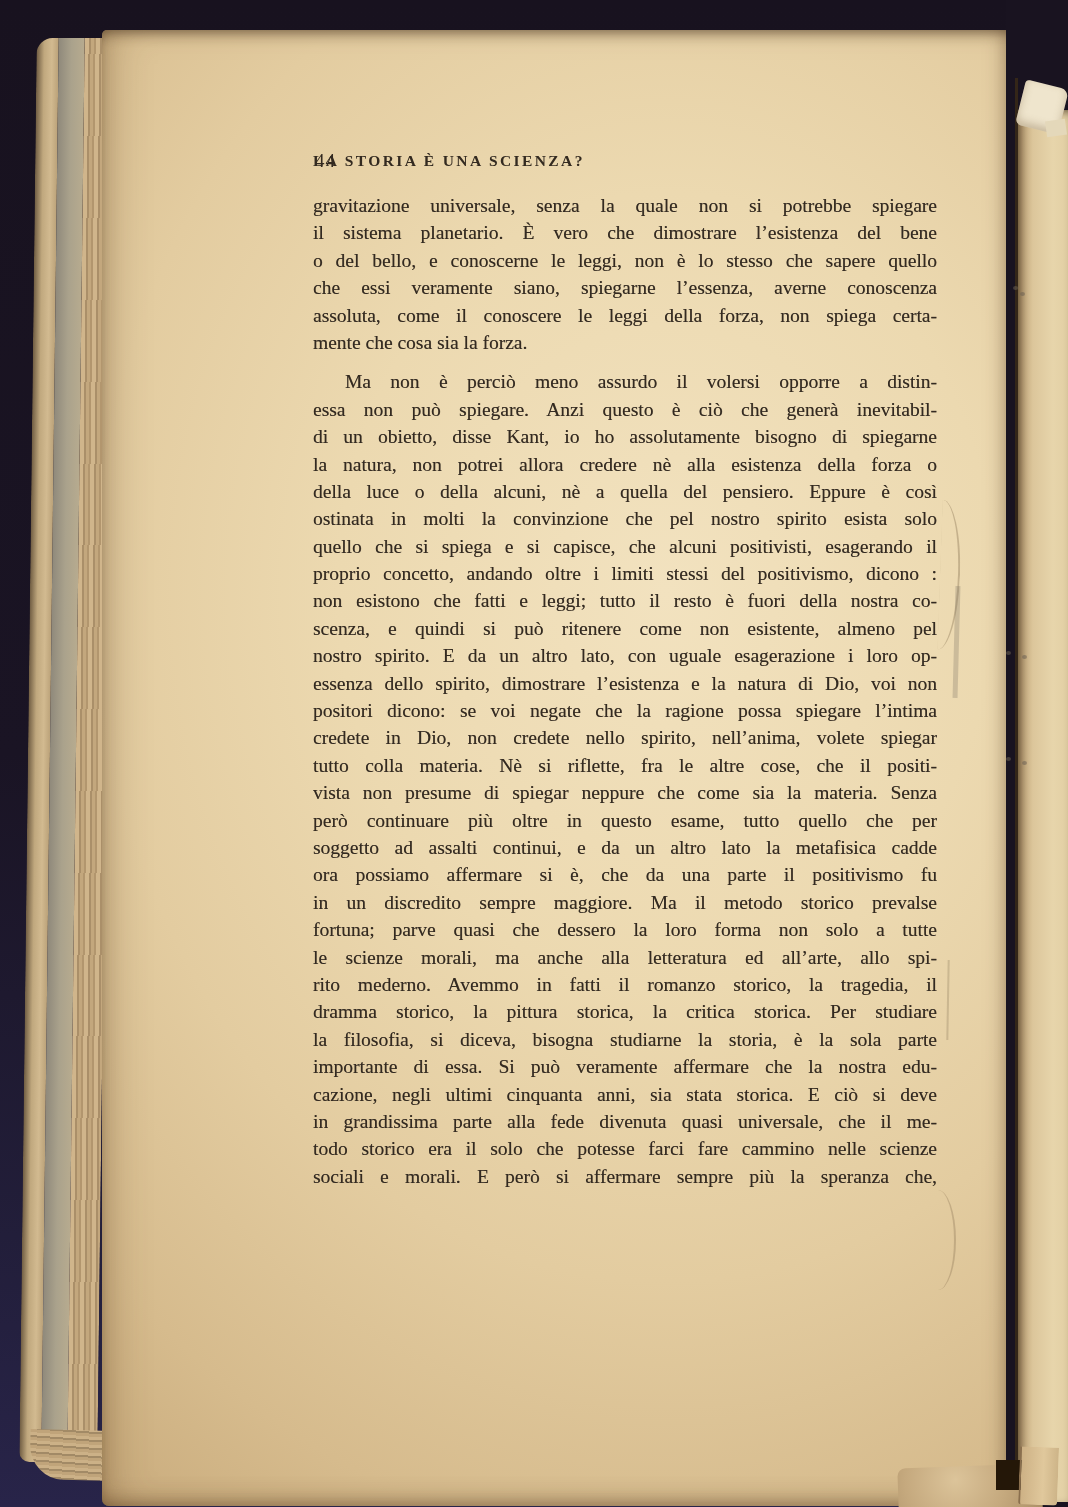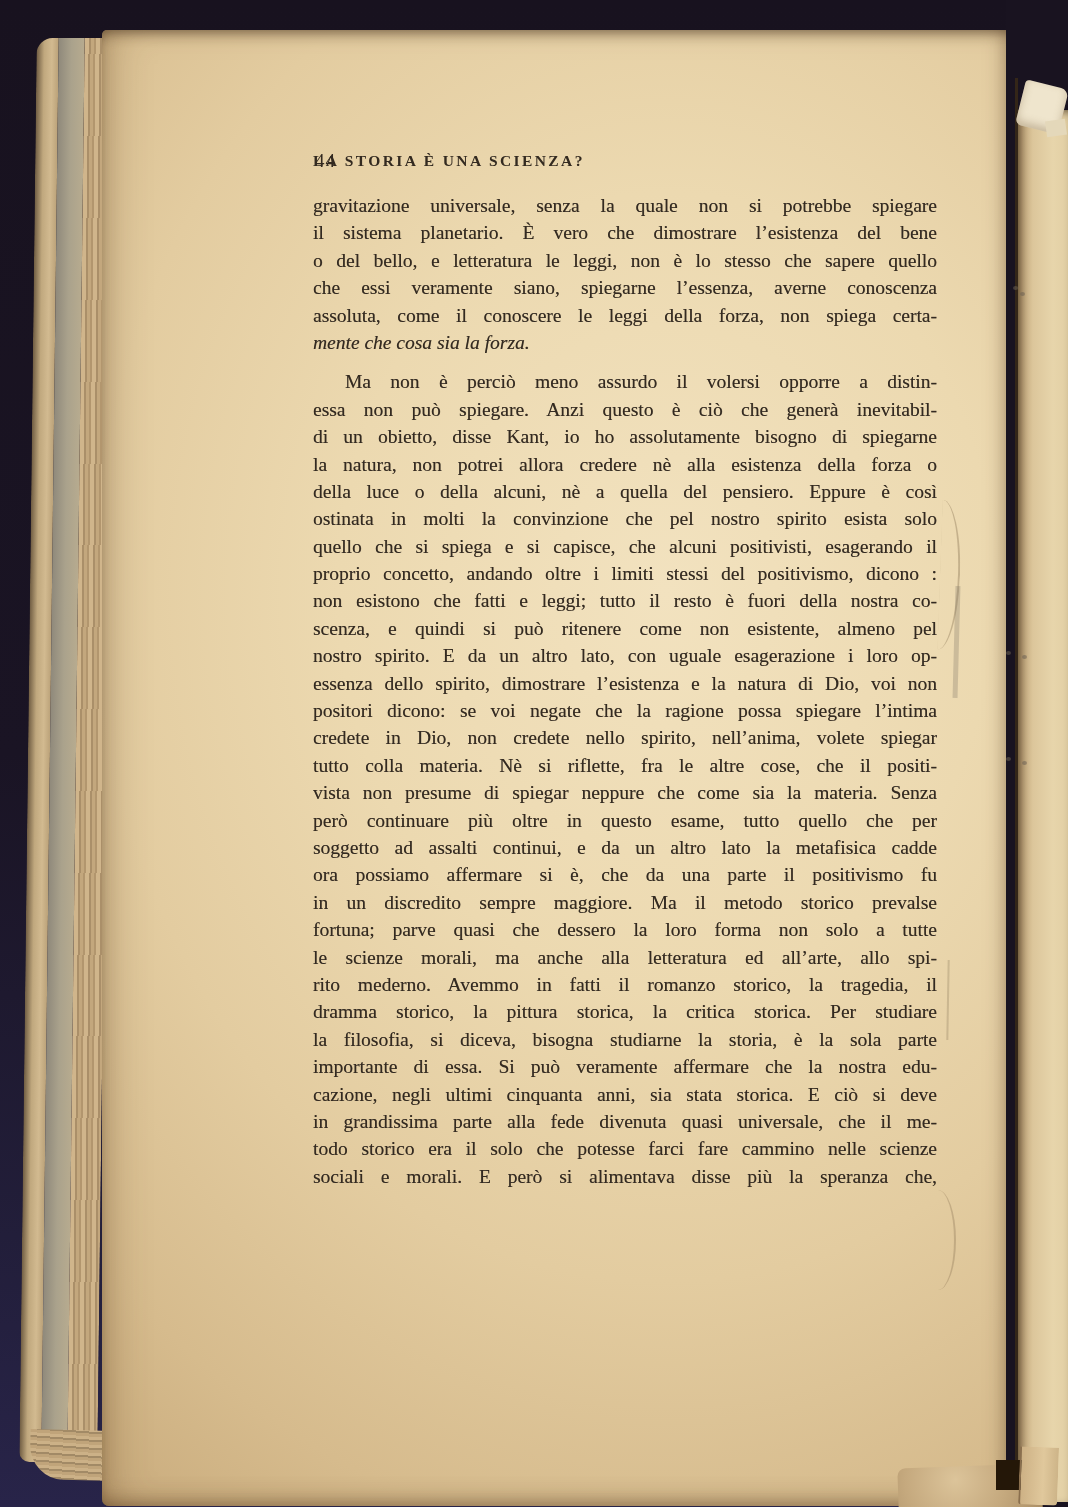--- a/index.html
+++ b/index.html
@@ -29,21 +29,21 @@
                inset 22px 0 44px -18px rgba(95,62,30,.38),
                inset 0 -12px 24px -12px rgba(80,50,25,.5);}
   .page-header{position:absolute;left:211px;top:118px;width:624px;height:30px;color:#332a20;}
   .pagenum{position:absolute;left:2px;top:2px;font-size:19px;letter-spacing:1px;}
   .running-title{position:absolute;left:0;right:0;top:4px;text-align:left;
     font-size:15.5px;font-weight:700;letter-spacing:2.4px;}
   .text-block{position:absolute;left:211px;top:162px;width:624px;color:#332a21;
     font-size:19.5px;text-shadow:0.2px 0.2px 0 rgba(51,42,32,.5);}
   .tl{text-align:justify;text-align-last:justify;line-height:27.4px;height:27.4px;overflow:hidden;}
   .tl.ind{text-indent:32px;margin-top:12px;}
-  .tl.last{text-align-last:left;font-style:italic;}
+  .tl.last{text-align-last:left;}
   
   .markA{position:absolute;left:838px;top:470px;width:18px;height:150px;
     border-right:2px solid rgba(115,95,65,.33);border-radius:0 100% 100% 0/0 50% 50% 0;transform:rotate(2deg);}
   .markB{position:absolute;left:852px;top:556px;width:5px;height:112px;
     background:rgba(125,115,100,.30);filter:blur(.6px);transform:rotate(1.5deg);}
   .markC{position:absolute;left:836px;top:1160px;width:16px;height:100px;
     border-right:2px solid rgba(115,95,65,.28);border-radius:0 100% 100% 0/0 50% 50% 0;}
   .markD{position:absolute;left:845px;top:930px;width:2px;height:80px;
     background:rgba(115,98,72,.25);transform:rotate(1deg);}
   
@@ -81,21 +81,21 @@
   <div class="stack-bottom"></div>
 
   <div class="page">
     <div class="page-header">
       <span class="pagenum">44</span>
       <span class="running-title">LA STORIA È UNA SCIENZA?</span>
     </div>
     <div class="text-block">
         <div class="tl">gravitazione universale, senza la quale non si potrebbe spiegare</div>
         <div class="tl">il sistema planetario. È vero che dimostrare l’esistenza del bene</div>
-        <div class="tl">o del bello, e letteratura le leggi, non è lo stesso che sapere quello</div>
+        <div class="tl">o del bello, e conoscerne le leggi, non è lo stesso che sapere quello</div>
         <div class="tl">che essi veramente siano, spiegarne l’essenza, averne conoscenza</div>
         <div class="tl">assoluta, come il conoscere le leggi della forza, non spiega certa-</div>
         <div class="tl last">mente che cosa sia la forza.</div>
         <div class="tl ind">Ma non è perciò meno assurdo il volersi opporre a distin-</div>
         <div class="tl">essa non può spiegare. Anzi questo è ciò che generà inevitabil-</div>
         <div class="tl">di un obietto, disse Kant, io ho assolutamente bisogno di spiegarne</div>
         <div class="tl">la natura, non potrei allora credere nè alla esistenza della forza o</div>
         <div class="tl">della luce o della alcuni, nè a quella del pensiero. Eppure è così</div>
         <div class="tl">ostinata in molti la convinzione che pel nostro spirito esista solo</div>
         <div class="tl">quello che si spiega e si capisce, che alcuni positivisti, esagerando il</div>
@@ -114,21 +114,21 @@
         <div class="tl">in un discredito sempre maggiore. Ma il metodo storico prevalse</div>
         <div class="tl">fortuna; parve quasi che dessero la loro forma non solo a tutte</div>
         <div class="tl">le scienze morali, ma anche alla letteratura ed all’arte, allo spi-</div>
         <div class="tl">rito mederno. Avemmo in fatti il romanzo storico, la tragedia, il</div>
         <div class="tl">dramma storico, la pittura storica, la critica storica. Per studiare</div>
         <div class="tl">la filosofia, si diceva, bisogna studiarne la storia, è la sola parte</div>
         <div class="tl">importante di essa. Si può veramente affermare che la nostra edu-</div>
         <div class="tl">cazione, negli ultimi cinquanta anni, sia stata storica. E ciò si deve</div>
         <div class="tl">in grandissima parte alla fede divenuta quasi universale, che il me-</div>
         <div class="tl">todo storico era il solo che potesse farci fare cammino nelle scienze</div>
-        <div class="tl">sociali e morali. E però si alimentava disse più la speranza che,</div>
+        <div class="tl">sociali e morali. E però si affermare sempre più la speranza che,</div>
       </div>
     <div class="markA"></div>
     <div class="markB"></div>
     <div class="markD"></div>
     <div class="markC"></div>
   </div>
 
   <div class="gutter"></div>
   <div class="opposite"></div>
   <div class="fold-line"></div>

